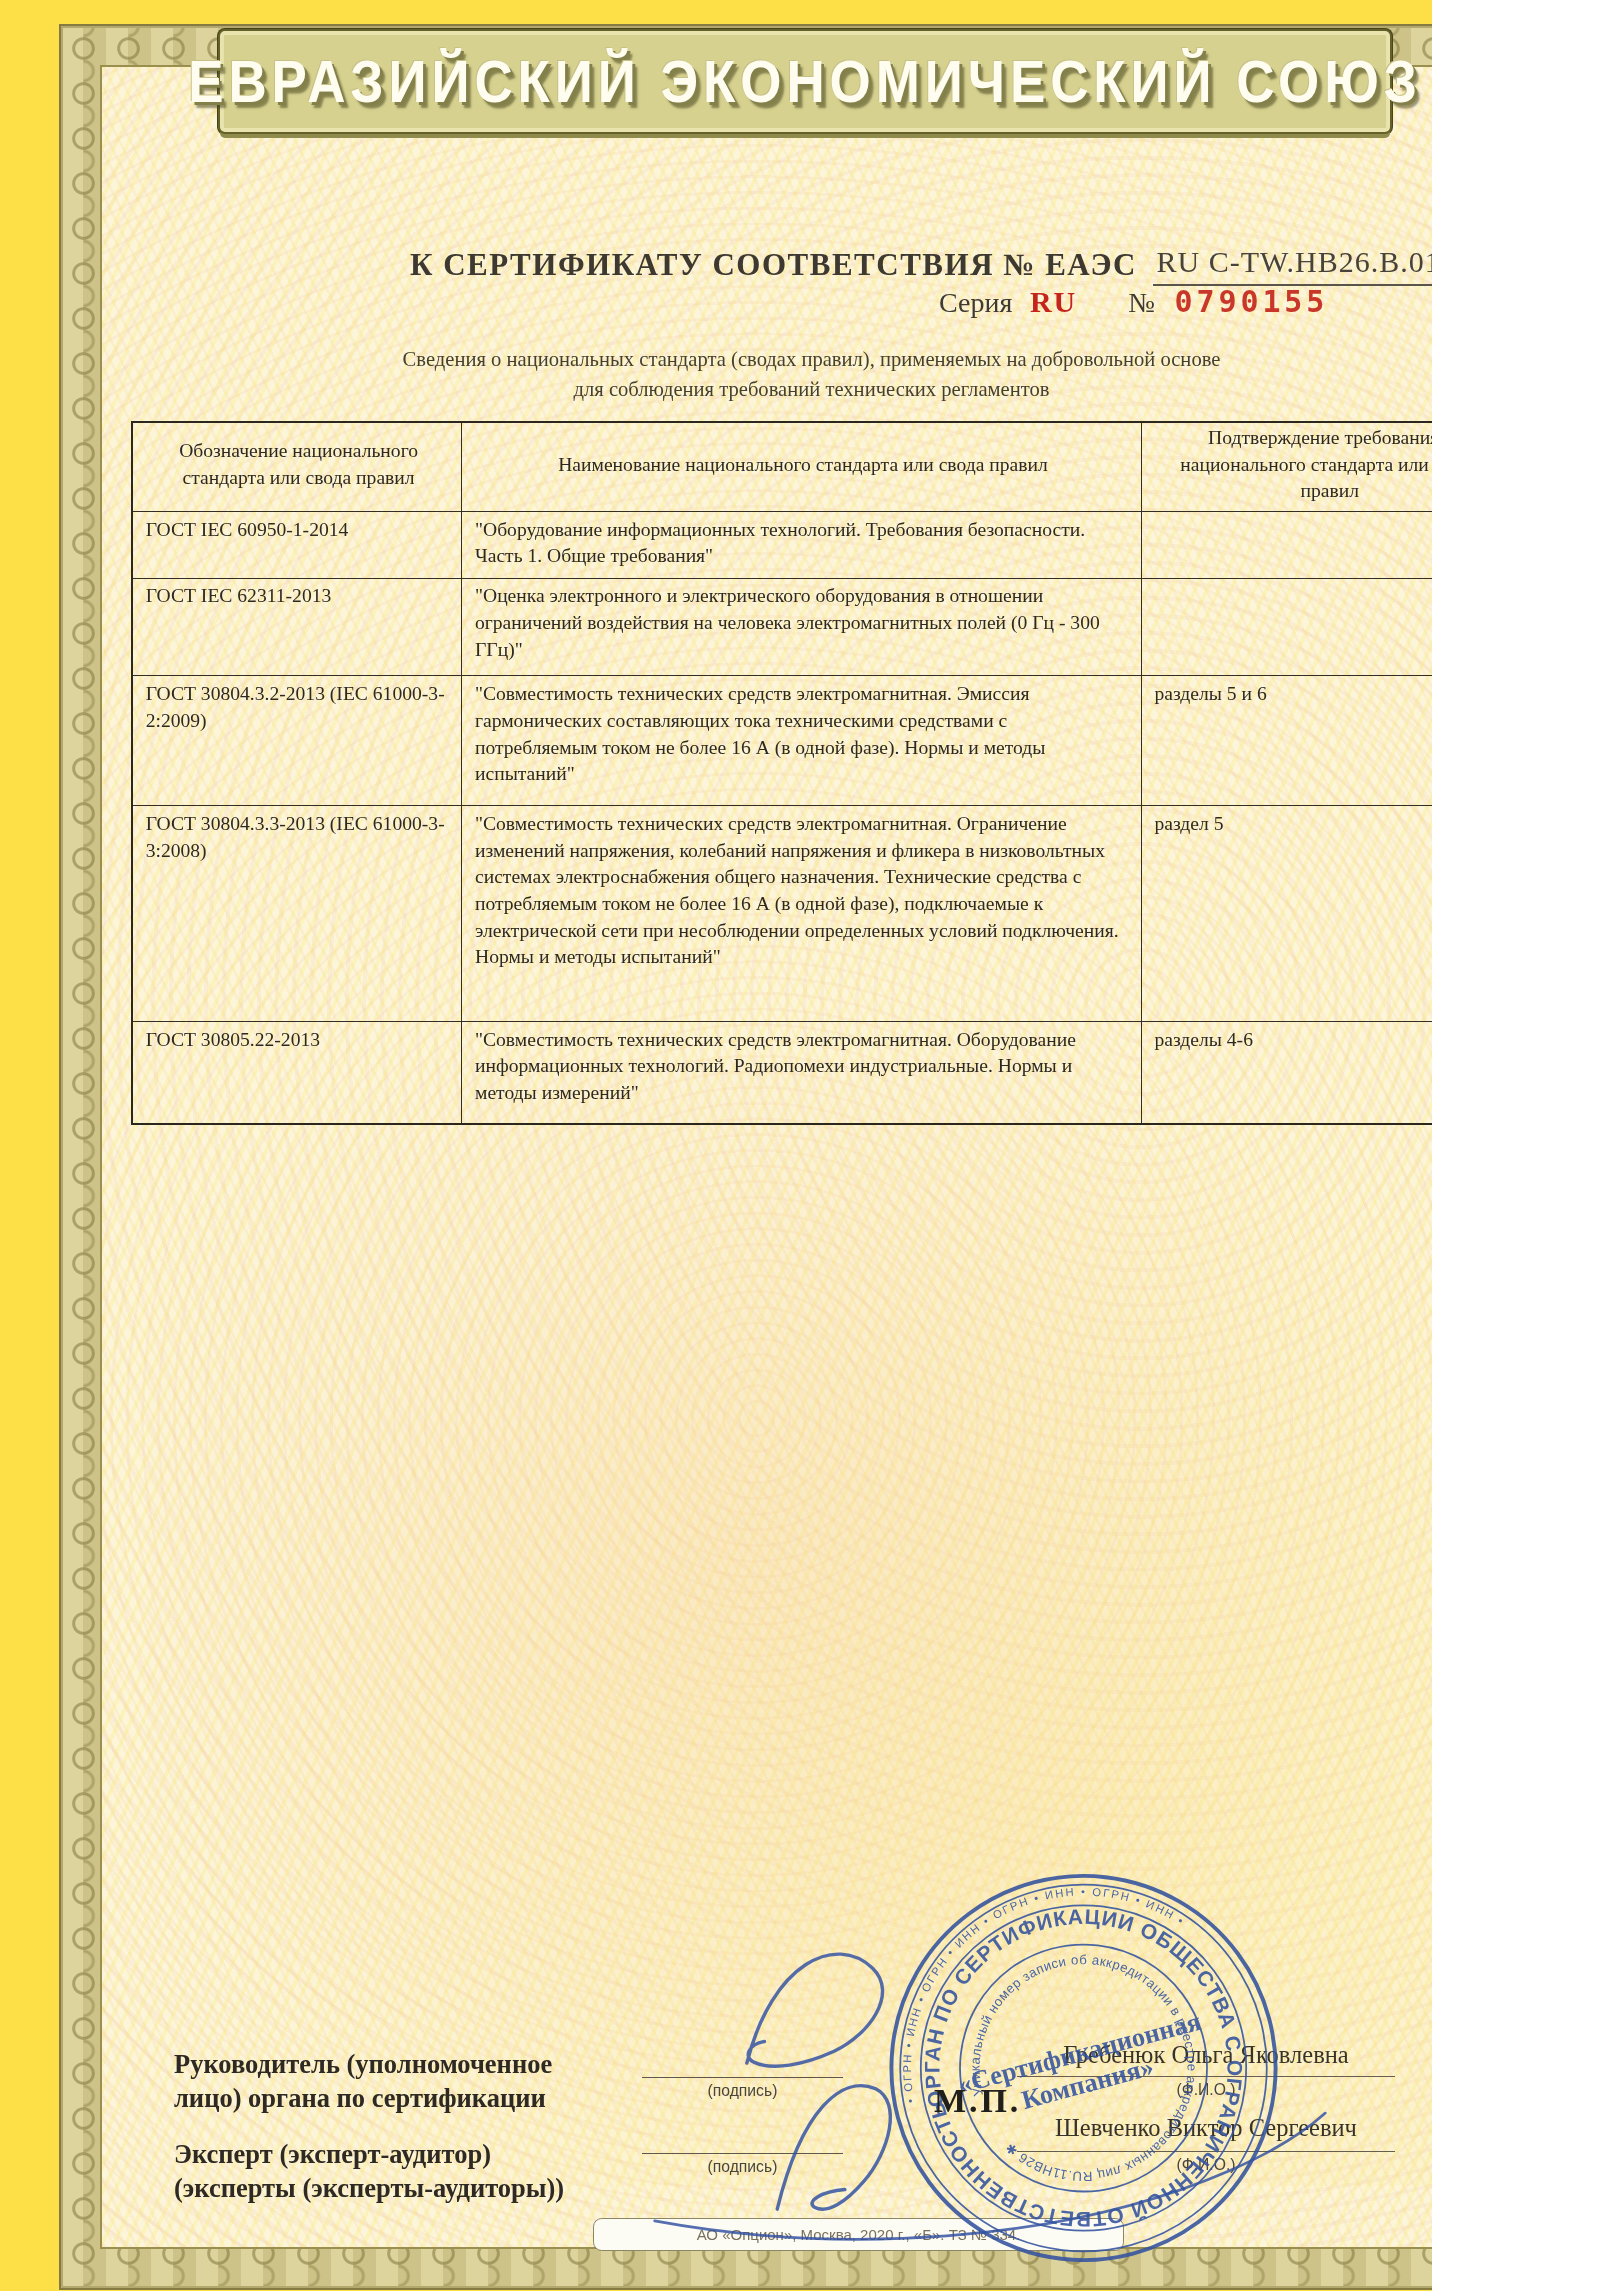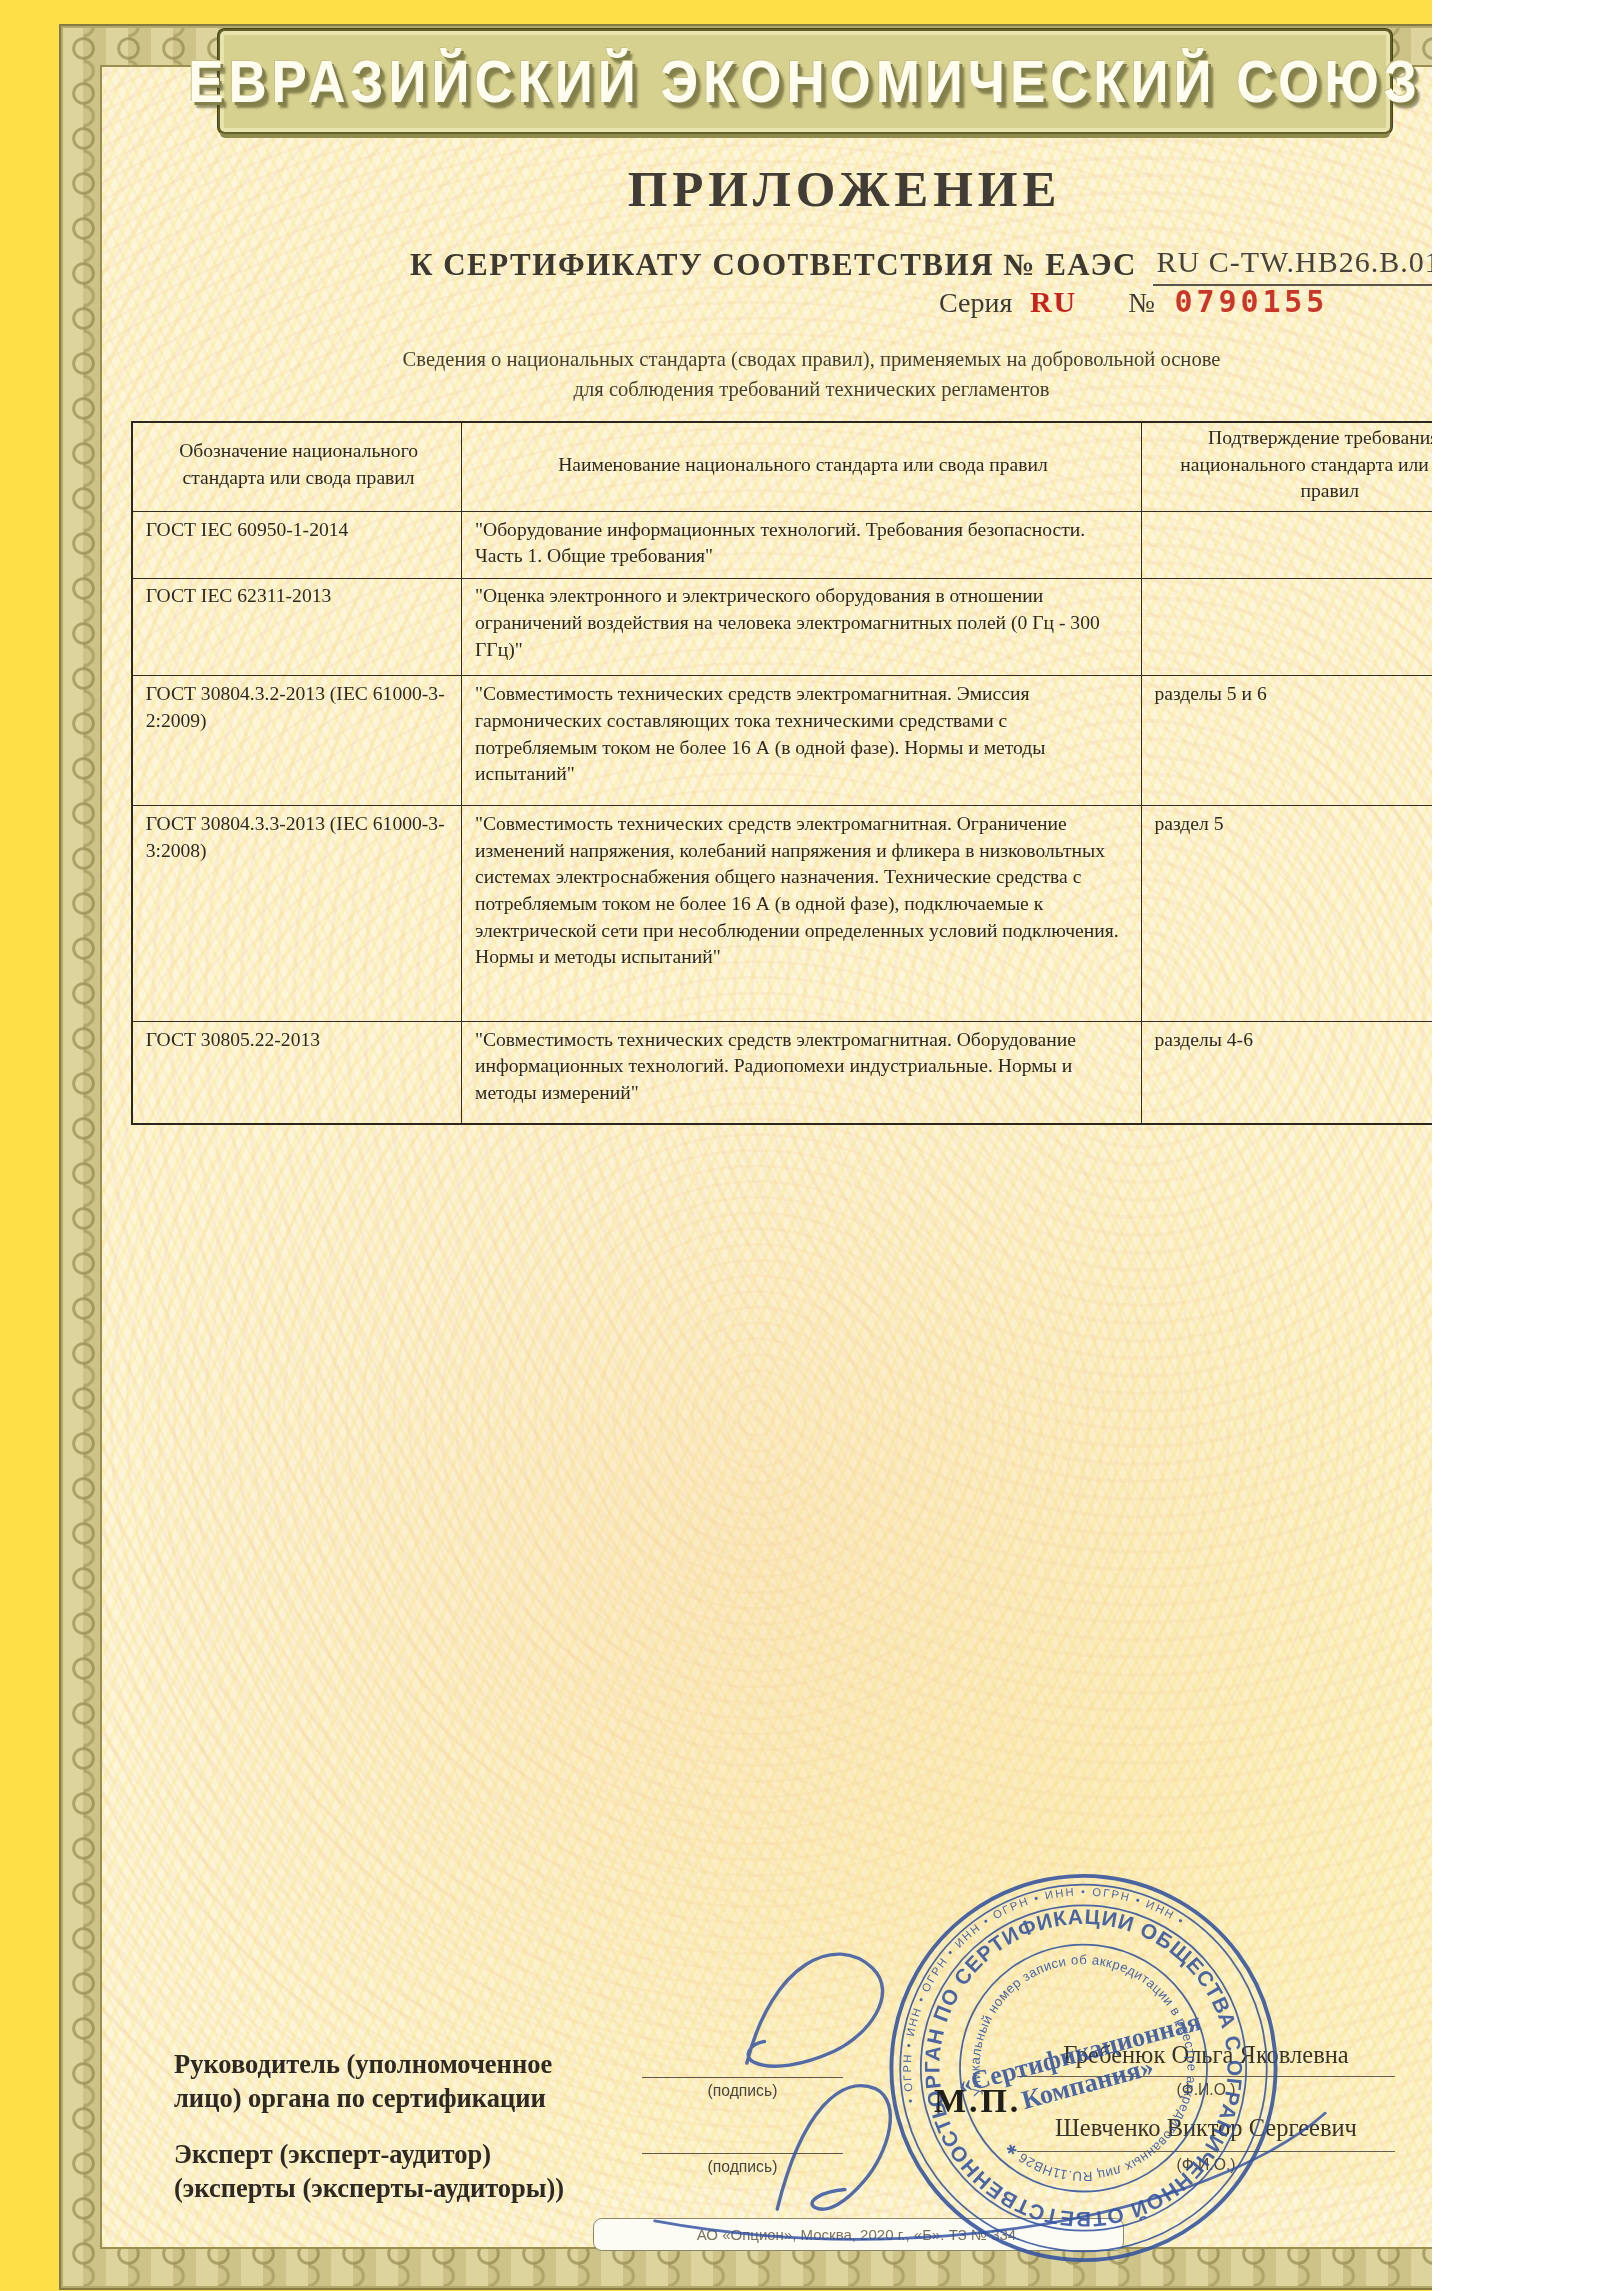--- a/index.html
+++ b/index.html
@@ -87,21 +87,20 @@
 <div class="page">
 
   <div class="border-frame"></div>
   <div class="inner-bg"></div>
   <div class="watermark-band"></div>
 
   <div class="banner">
     <div class="banner-text">ЕВРАЗИЙСКИЙ ЭКОНОМИЧЕСКИЙ СОЮЗ</div>
   </div>
 
-  <div class="doc-title">ПРИЛОЖЕНИЕ</div>
 
   <div class="subtitle-row">
     <span class="subtitle">К СЕРТИФИКАТУ СООТВЕТСТВИЯ № ЕАЭС</span>
     <span class="cert-number">RU C-TW.HB26.B.01383/21</span>
   </div>
 
   <div class="series-row">
     <span class="series-label">Серия</span>
     <span class="series-value">RU</span>
     <span class="number-sign">№</span>

